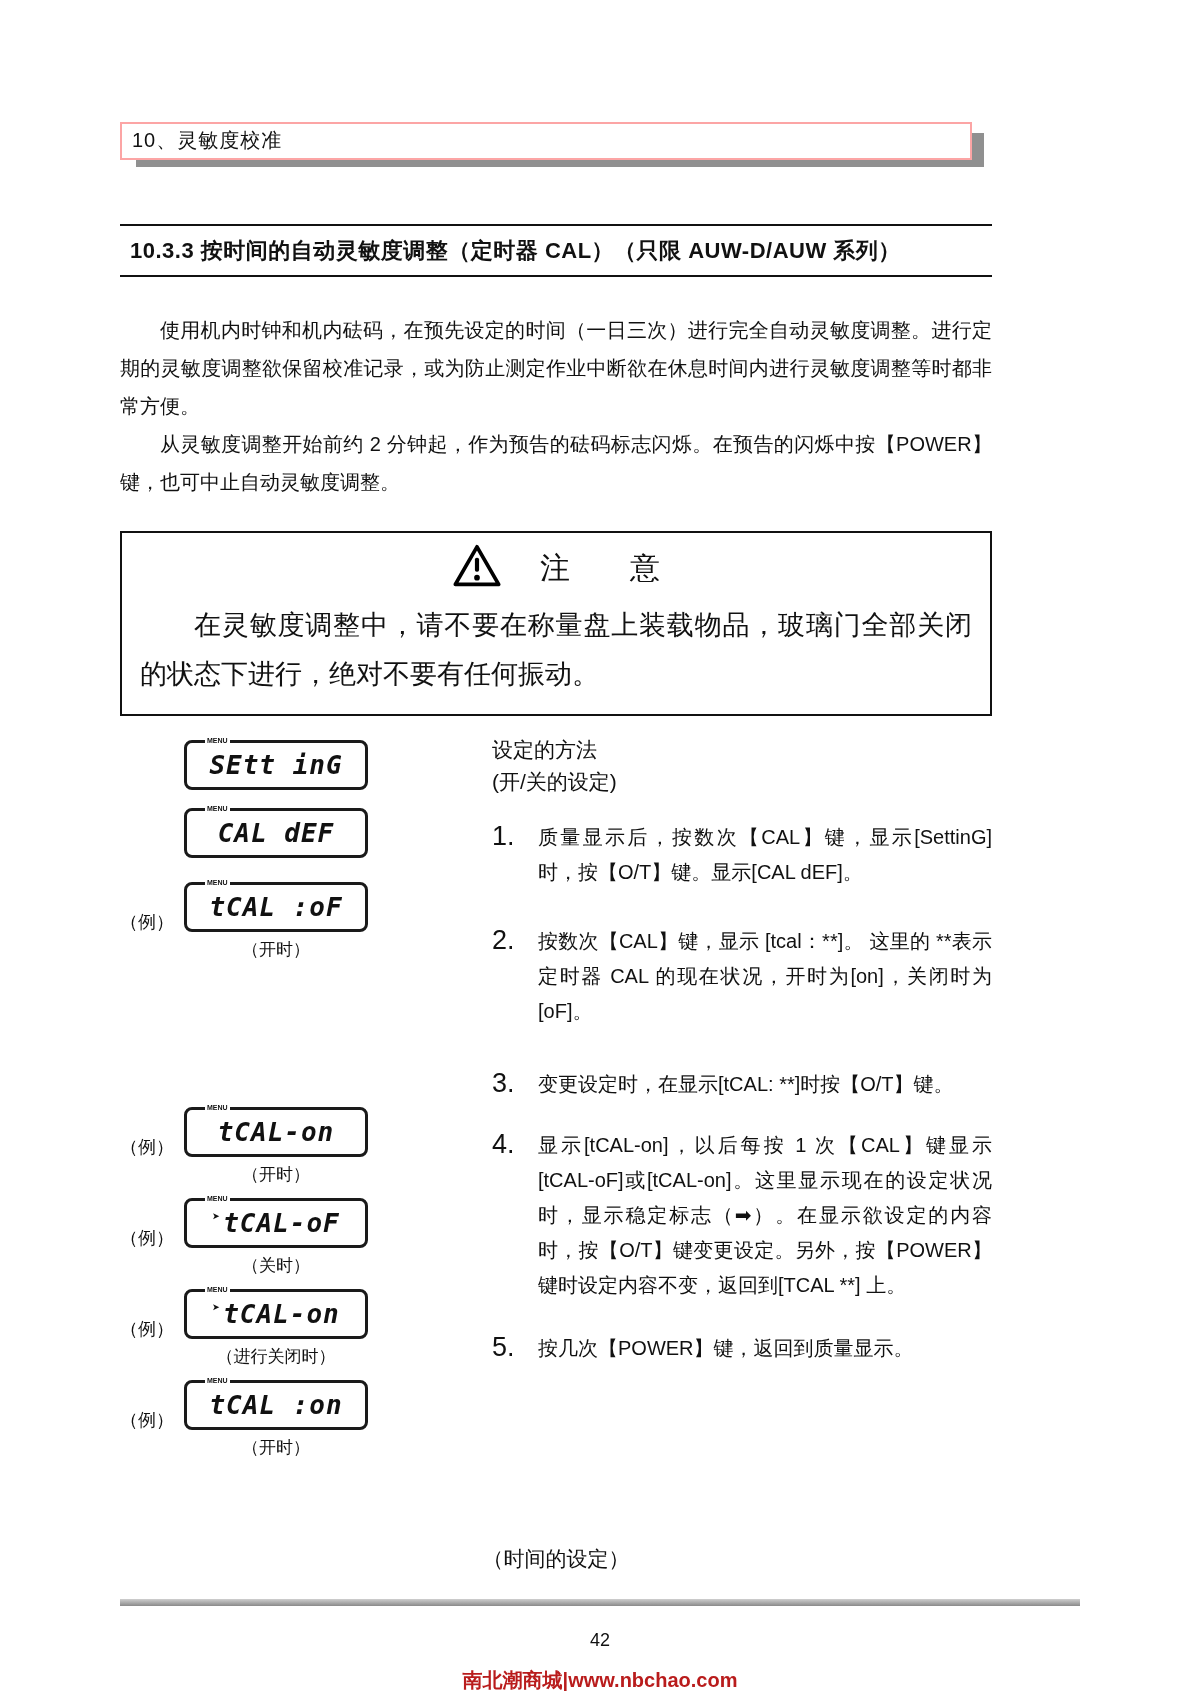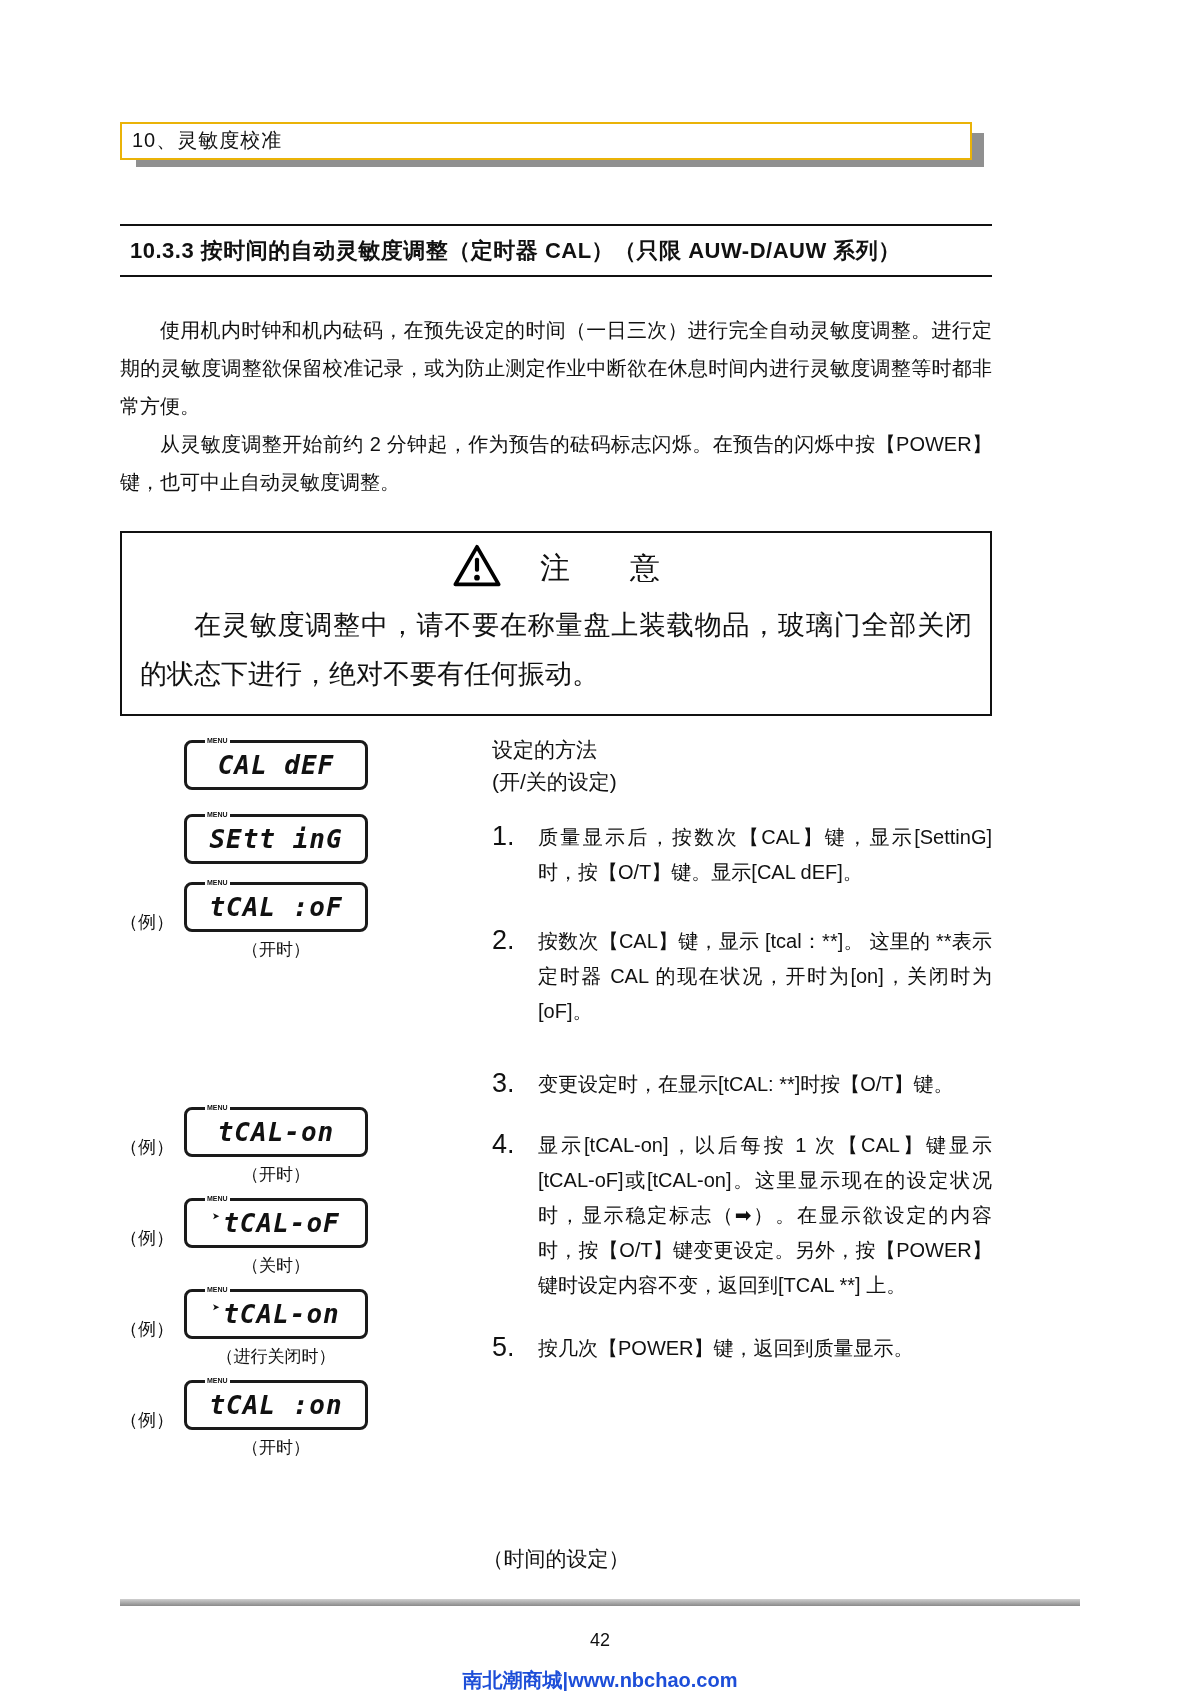--- a/index.html
+++ b/index.html
@@ -5,21 +5,21 @@
   html,body { margin:0; padding:0; background:#ffffff; }
   .page {
     position:relative; width:1200px; height:1695px; background:#ffffff;
     font-family:"Liberation Sans", sans-serif; color:#111; overflow:hidden;
   }
   .content { position:relative; margin-left:120px; width:872px; }
 
   
   .chapter-box {
     margin-top:122px; width:838px; height:34px; line-height:33px;
-    border:2px solid #eab308; background:#fff; padding-left:10px;
+    border:2px solid #fca5a5; background:#fff; padding-left:10px;
     font-size:20px; font-weight:500; letter-spacing:1px;
     box-shadow:14px 9px 0 -2px #909090;
   }
 
   
   .section-title {
     margin-top:64px; border-top:2px solid #111; border-bottom:2px solid #111;
     padding:10px 10px 9px; font-size:22px; font-weight:bold; letter-spacing:.5px;
   }
 
@@ -67,21 +67,21 @@
   .step-num { width:46px; flex:none; font-size:27px; line-height:1.25; }
   .step-text { font-size:20px; line-height:1.75; text-align:justify; }
   .s1 { margin-bottom:34px; } .s2 { margin-bottom:38px; } .s3 { margin-bottom:26px; }
   .s4 { margin-bottom:28px; } .s5 { margin-bottom:0; }
 
   
   .time-label { text-align:center; font-size:21px; margin-top:86px; }
   .bottom-rule { margin:26px 0 0 120px; width:960px; height:7px;
     background:linear-gradient(#cfcfcf,#8a8a8a); }
   .page-num { text-align:center; font-size:18px; margin-top:24px; }
-  .footer { text-align:center; font-size:20px; font-weight:bold; color:#1d4ed8; margin-top:16px; }
+  .footer { text-align:center; font-size:20px; font-weight:bold; color:#b91c1c; margin-top:16px; }
 </style>
 </head>
 <body>
 
 <div class="page">
   <div class="content">
 
     <div class="chapter-box">
       <span>10、灵敏度校准</span>
     </div>
@@ -104,36 +104,36 @@
         </span>
         <span class="caution-title">注　　意</span>
       </div>
       <p>在灵敏度调整中，请不要在称量盘上装载物品，玻璃门全部关闭的状态下进行，绝对不要有任何振动。</p>
     </div>
 
     <div class="main">
 
       <div class="col-left">
 
+        <div class="lcd-row mb1">
+          <span class="ex-slot"></span>
+          <div class="lcd-stack">
+            <div class="lcd">
+              <span class="menu-tag">MENU</span>
+              <span class="seg">SEtt inG</span>
+            </div>
+          </div>
+        </div>
+
         <div class="lcd-row mb2">
           <span class="ex-slot"></span>
           <div class="lcd-stack">
             <div class="lcd">
               <span class="menu-tag">MENU</span>
               <span class="seg">CAL dEF</span>
-            </div>
-          </div>
-        </div>
-
-        <div class="lcd-row mb1">
-          <span class="ex-slot"></span>
-          <div class="lcd-stack">
-            <div class="lcd">
-              <span class="menu-tag">MENU</span>
-              <span class="seg">SEtt inG</span>
             </div>
           </div>
         </div>
 
         <div class="lcd-row mb-big">
           <span class="ex-slot">（例）</span>
           <div class="lcd-stack">
             <div class="lcd">
               <span class="menu-tag">MENU</span>
               <span class="seg">tCAL :oF</span>

